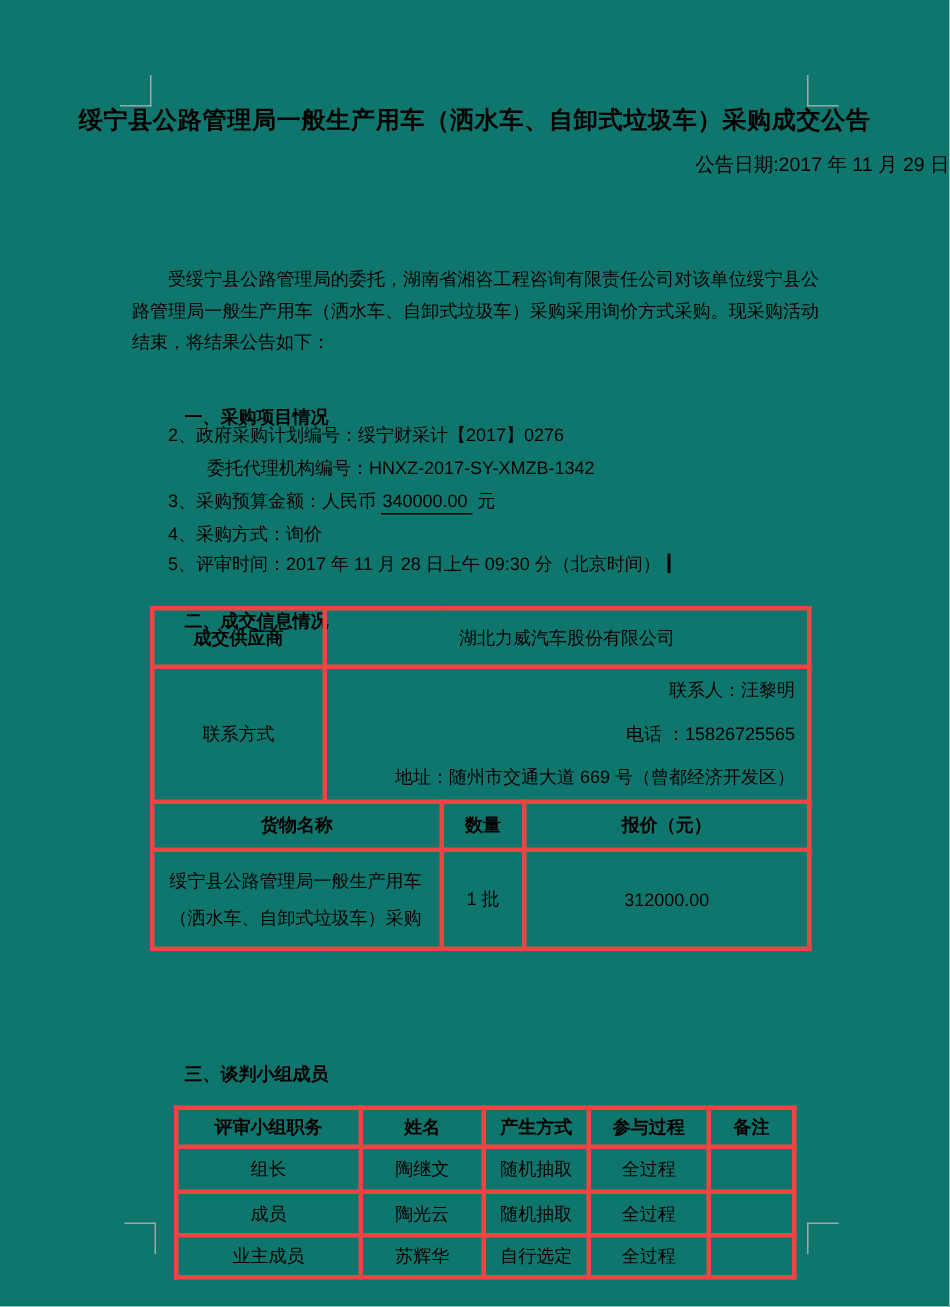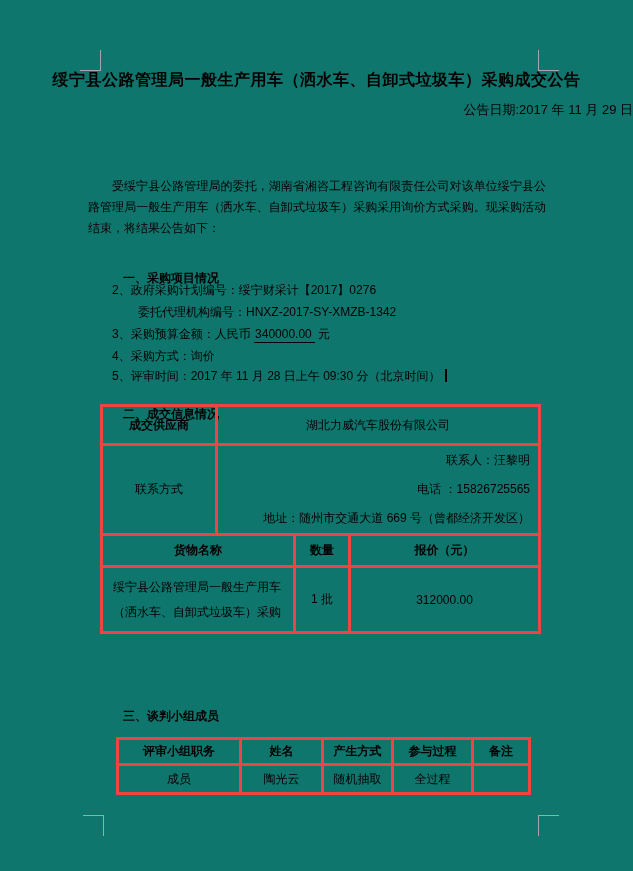--- a/index.html
+++ b/index.html
@@ -117,23 +117,37 @@
         <col style="width:57px">
       </colgroup>
     <tbody>
         <tr style="height:26px">
       <td class="b">评审小组职务</td>
       <td class="b">姓名</td>
       <td class="b">产生方式</td>
       <td class="b">参与过程</td>
       <td class="b">备注</td>
     </tr>
+    <tr style="height:30px">
+      <td>组长</td>
+      <td>陶继文</td>
+      <td>随机抽取</td>
+      <td>全过程</td>
+      <td></td>
+    </tr>
     <tr style="height:29px">
       <td>成员</td>
       <td>陶光云</td>
       <td>随机抽取</td>
+      <td>全过程</td>
+      <td></td>
+    </tr>
+    <tr style="height:28px">
+      <td>业主成员</td>
+      <td>苏辉华</td>
+      <td>自行选定</td>
       <td>全过程</td>
       <td></td>
     </tr>
   </tbody>
     </table>
 
 </div>
 
 </body></html>

